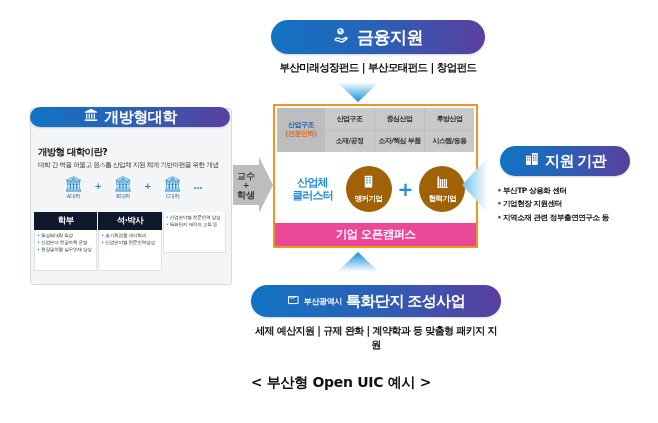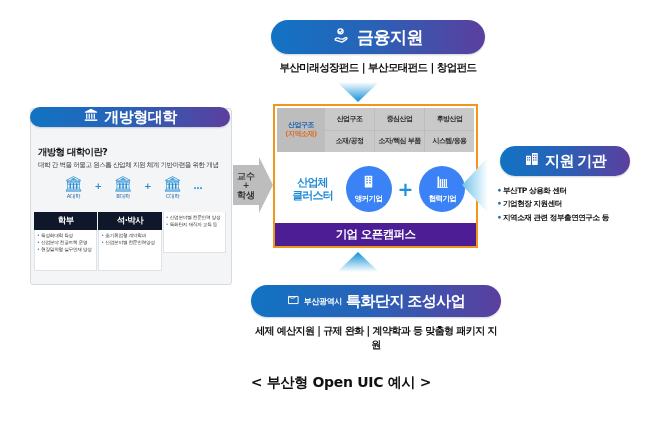--- a/index.html
+++ b/index.html
@@ -99,30 +99,30 @@
   }
   #cluster-row{
     position:absolute;left:277px;top:160px;width:197px;height:58px;
     display:flex;align-items:center;justify-content:center;gap:6px;
   }
   #cluster-label{
     color:#1e8bd4;font-weight:bold;font-size:11px;line-height:1.2;
     text-align:center;letter-spacing:-.8px;width:54px;
   }
   .circ{
-    width:46px;height:46px;border-radius:50%;background:#3b82f6;
+    width:46px;height:46px;border-radius:50%;background:#a16207;
     display:flex;flex-direction:column;align-items:center;justify-content:center;
     color:#fff;
   }
   .circ .cg{font-size:15px;line-height:1;}
   .circ .cl{font-size:7.5px;font-weight:bold;margin-top:2px;letter-spacing:-.6px;}
   #plus-big{color:#1f92dd;font-size:19px;font-weight:bold;}
   #open-campus{
     position:absolute;left:275px;top:223px;width:201px;height:23px;
-    background:#4c1d95;color:#fff;font-weight:bold;font-size:11.5px;
+    background:#ec4899;color:#fff;font-weight:bold;font-size:11.5px;
     display:flex;align-items:center;justify-content:center;letter-spacing:-.6px;
   }
 
   
   #support-pill{
     position:absolute;left:500px;top:146px;width:130px;height:30px;
     font-size:15px;border-radius:16px;
   }
   #support-list{position:absolute;left:497px;top:184px;width:150px;}
   #support-list li{
@@ -237,21 +237,21 @@
         </ul>
       </div>
     </div>
   </div>
 
   <div id="center-panel"></div>
 
   <div id="vc-row">
     <div id="vc-label">
       <span class="l1">산업구조</span>
-      <span class="l2">(지역소재)</span>
+      <span class="l2">(전문인력)</span>
     </div>
     <div id="vc-grid">
       <div class="vc-line">
         <div class="vc-cell">산업구조</div>
         <div class="vc-cell">중심산업</div>
         <div class="vc-cell">후방산업</div>
       </div>
       <div class="vc-line">
         <div class="vc-cell">소재/공정</div>
         <div class="vc-cell">소자/핵심 부품</div>

